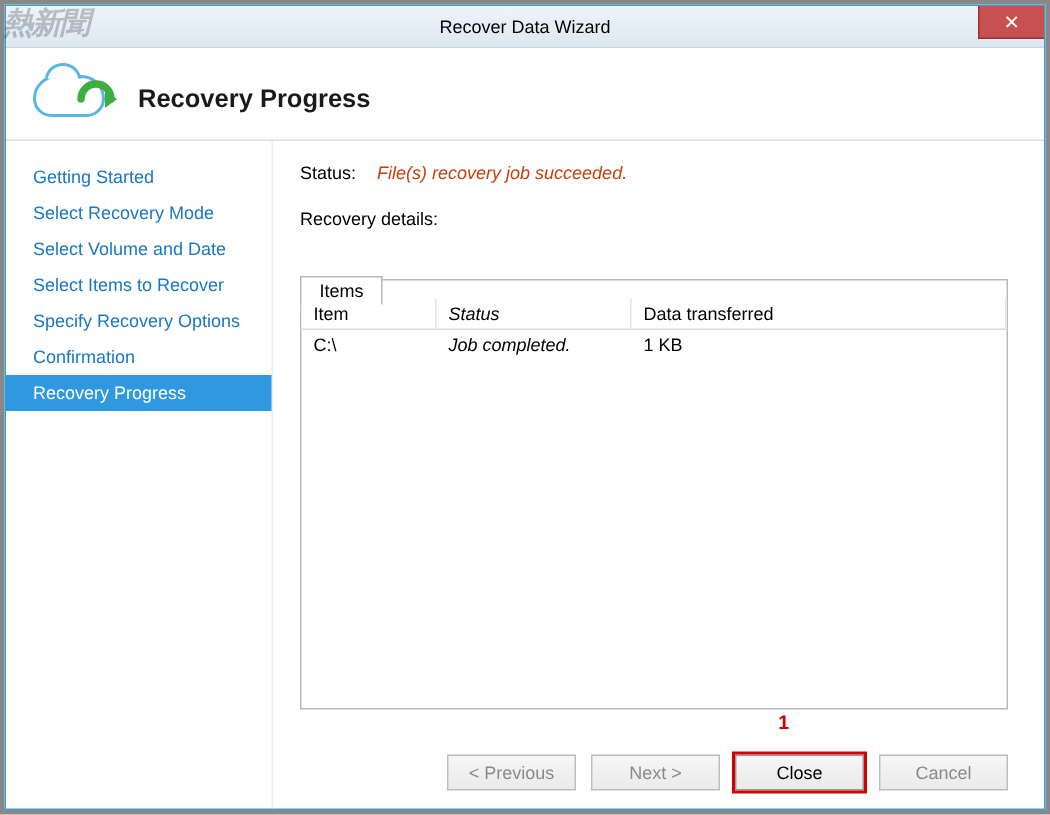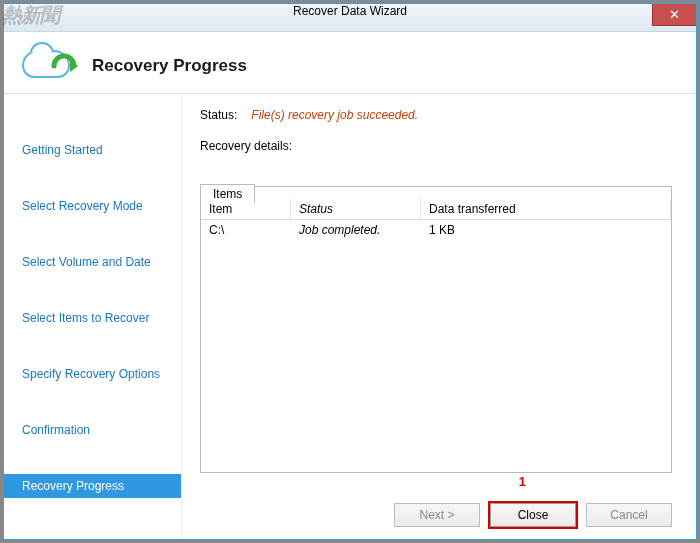--- a/index.html
+++ b/index.html
@@ -17,21 +17,21 @@
     left: 3px; top: 3px;
     width: 694px; height: 537px;
     background: #fff;
     border: 1px solid #3a9ecf;
   }
   .titlebar {
     height: 28px;
     background: linear-gradient(#eef4f9, #dce8f2);
     border-bottom: 1px solid #c7d6e2;
     display: flex;
-    align-items: flex-start;
+    align-items: center;
     position: relative;
   }
   .title-text {
     flex: 1;
     text-align: center;
     font-size: 12px;
     color: #000;
   }
   .close-btn {
     width: 44px; height: 22px;
@@ -93,21 +93,20 @@
   .sidebar {
     width: 178px;
     padding: 12px 0 0 0;
     border-right: 1px solid #eee;
   }
   .sidebar-item {
     padding: 5px 10px 5px 18px;
     color: #1977c2;
     font-size: 12px;
     cursor: default;
-    margin-top: 32px;
   }
   .sidebar-item.active {
     background: #2f98e0;
     color: #fff;
   }
   .main {
     flex: 1;
     padding: 14px 24px 12px 18px;
     display: flex;
     flex-direction: column;
@@ -269,20 +268,21 @@
         </div>
         <div class="grid-row">
           <div class="gc col-item">C:\</div>
           <div class="gc col-status">Job completed.</div>
           <div class="gc col-data">1 KB</div>
         </div>
       </div>
 
       <div class="button-row">
         <div class="callout-1">1</div>
+        <div class="wbtn">&lt; Previous</div>
         <div class="wbtn">Next &gt;</div>
         <div class="wbtn enabled highlight-close">Close</div>
         <div class="wbtn">Cancel</div>
       </div>
 
     </div>
 
   </div>
 
 </div>

